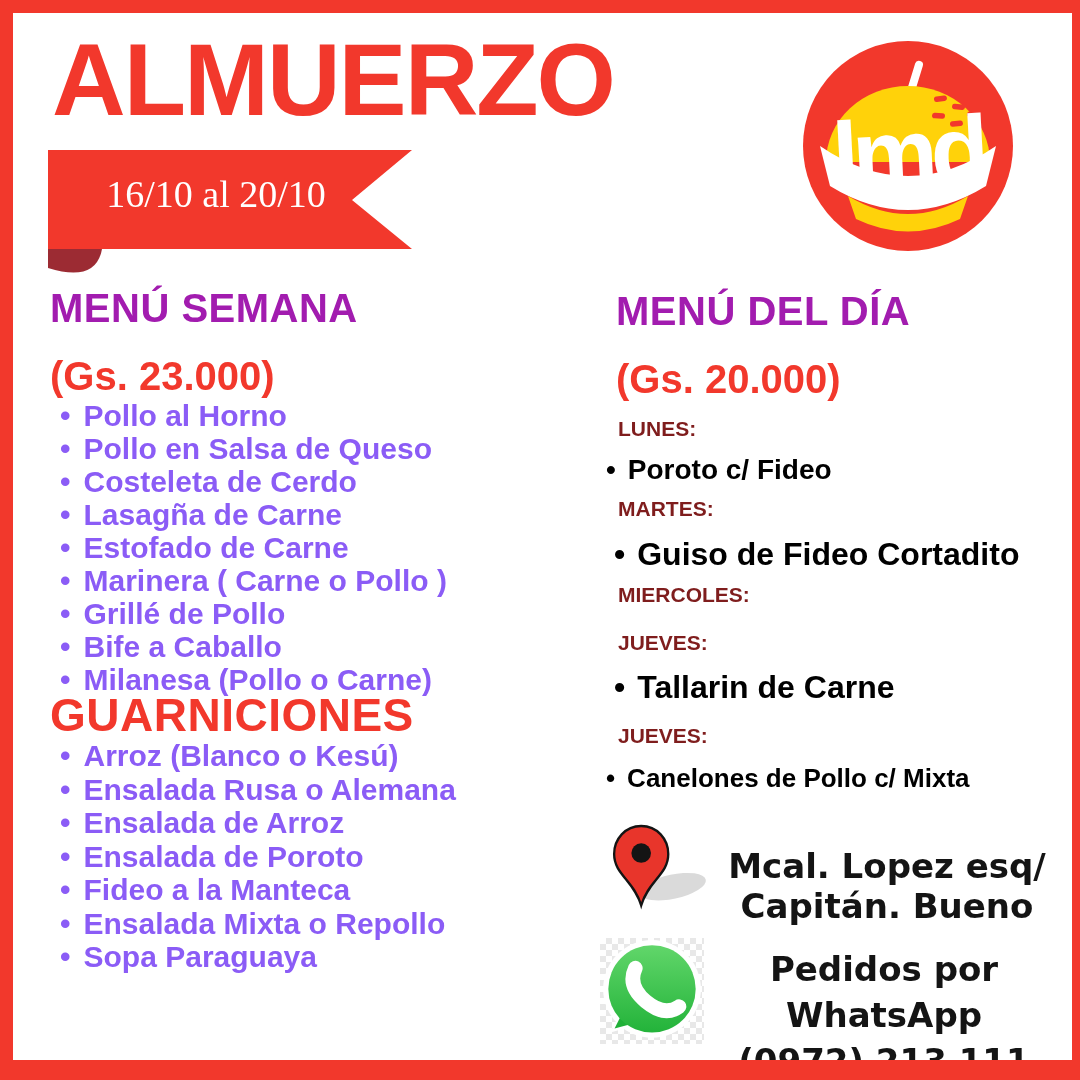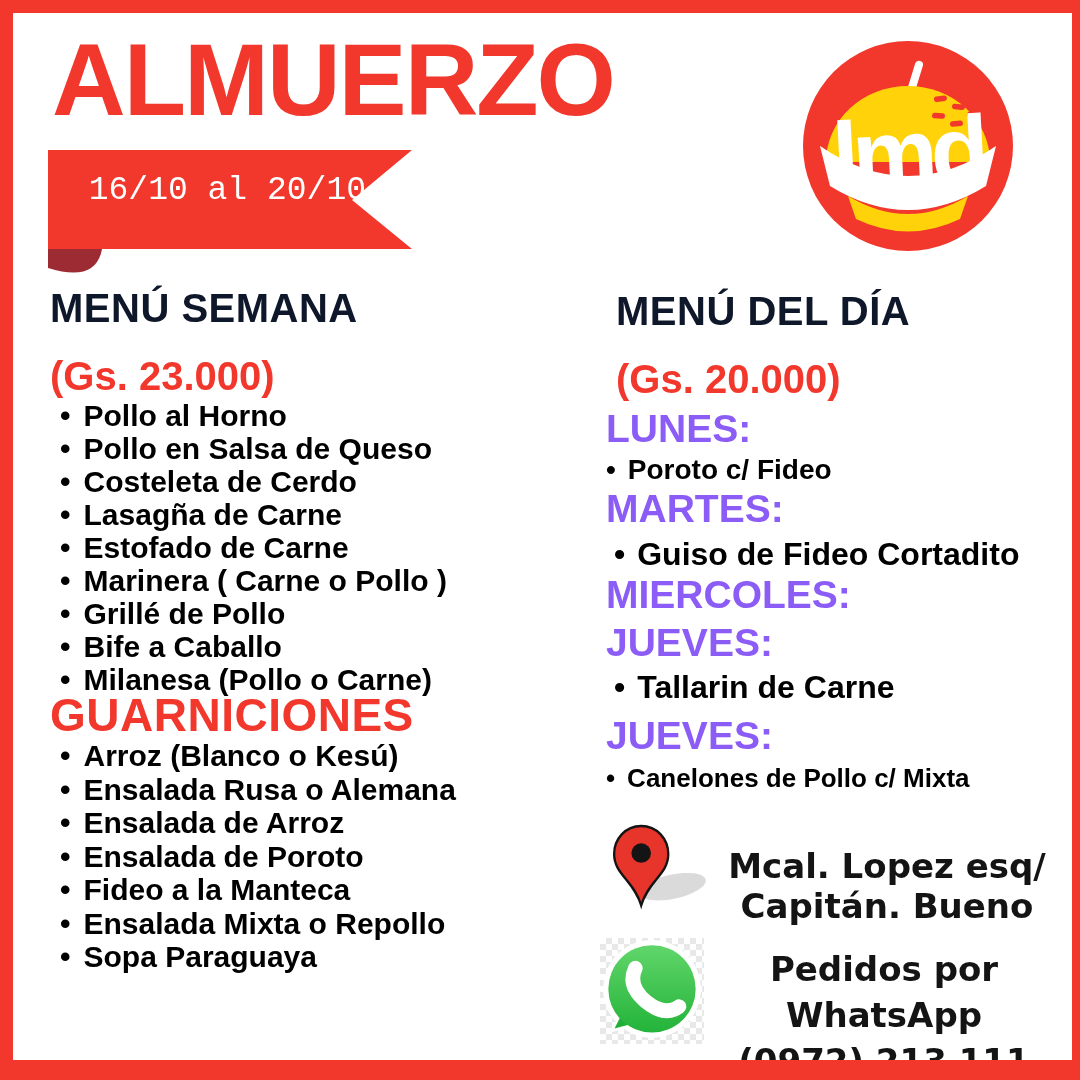--- a/index.html
+++ b/index.html
@@ -16,52 +16,52 @@
     border-width:13px 17px 20px 13px;
   }
   
   .title {
     position:absolute; left:52px; top:22px;
     font-size:102px; line-height:1.15; font-weight:bold;
     letter-spacing:-2px; color:#F2382C; white-space:nowrap;
   }
   .ribbon-wrap { position:absolute; left:46px; top:150px; width:380px; height:140px; }
   .ribbon-label {
-    position:absolute; left:20px; top:22px; width:300px; text-align:right;
-    font-family:Liberation Mono, monospace;
-    font-size:33px; font-weight:normal; color:#ffffff; white-space:nowrap;
+    position:absolute; left:20px; top:22px; width:300px; text-align:center;
+    font-family:Liberation Serif, serif;
+    font-size:38px; font-weight:normal; color:#ffffff; white-space:nowrap;
   }
   .logo-wrap { position:absolute; left:798px; top:36px; width:220px; height:220px; }
   .logo-text {
     font-family:"Liberation Sans", sans-serif;
     font-weight:bold; font-size:96px; letter-spacing:-7px;
   }
   
   .col-left  { position:absolute; left:50px;  top:285px; width:560px; }
   .col-right { position:absolute; left:606px; top:288px; width:450px; }
   .menu-heading {
-    color:#0f172a; font-weight:bold; font-size:40px; line-height:46px;
+    color:#a21caf; font-weight:bold; font-size:40px; line-height:46px;
     letter-spacing:0.5px; white-space:nowrap;
   }
   .menu-price { color:#F2382C; font-weight:bold; font-size:40px; line-height:46px; white-space:nowrap;margin-top:22px; }
   ul.dishes { list-style:none; margin:0; padding:0; }
   ul.dishes li {
     font-size:30px; font-weight:bold; line-height:33px;
-    color:#000000; white-space:nowrap; padding-left:10px;
+    color:#8b5cf6; white-space:nowrap; padding-left:10px;
   }
   ul.dishes li::before { content:"\2022"; margin-right:13px; }
   .side-heading {
     color:#F2382C; font-weight:bold; font-size:46px; line-height:48px;
     margin-top:-5px; letter-spacing:0.5px; white-space:nowrap;
   }
   ul.dishes.g li { line-height:33.5px; }
   
   .day-label {
-    color:#8b5cf6; font-weight:bold; font-size:39px; line-height:40px;
-    margin-left:0; white-space:nowrap;
+    color:#7f1d1d; font-weight:bold; font-size:21px; line-height:40px;
+    margin-left:12px; white-space:nowrap;
   }
   .day-dish {
     color:#000000; font-weight:bold; line-height:36px; white-space:nowrap;
   }
   .day-dish::before { content:"\2022"; margin-right:12px; }
   .d0 { font-size:28px; margin-top:3px; }
   .d1 { font-size:32px; margin-top:7px; margin-left:8px; }
   .d2 { font-size:31px; margin-top:4px; }
   .d3 { font-size:32px; margin-top:6px; margin-left:8px; }
   .d4 { font-size:26px; margin-top:4px; }

